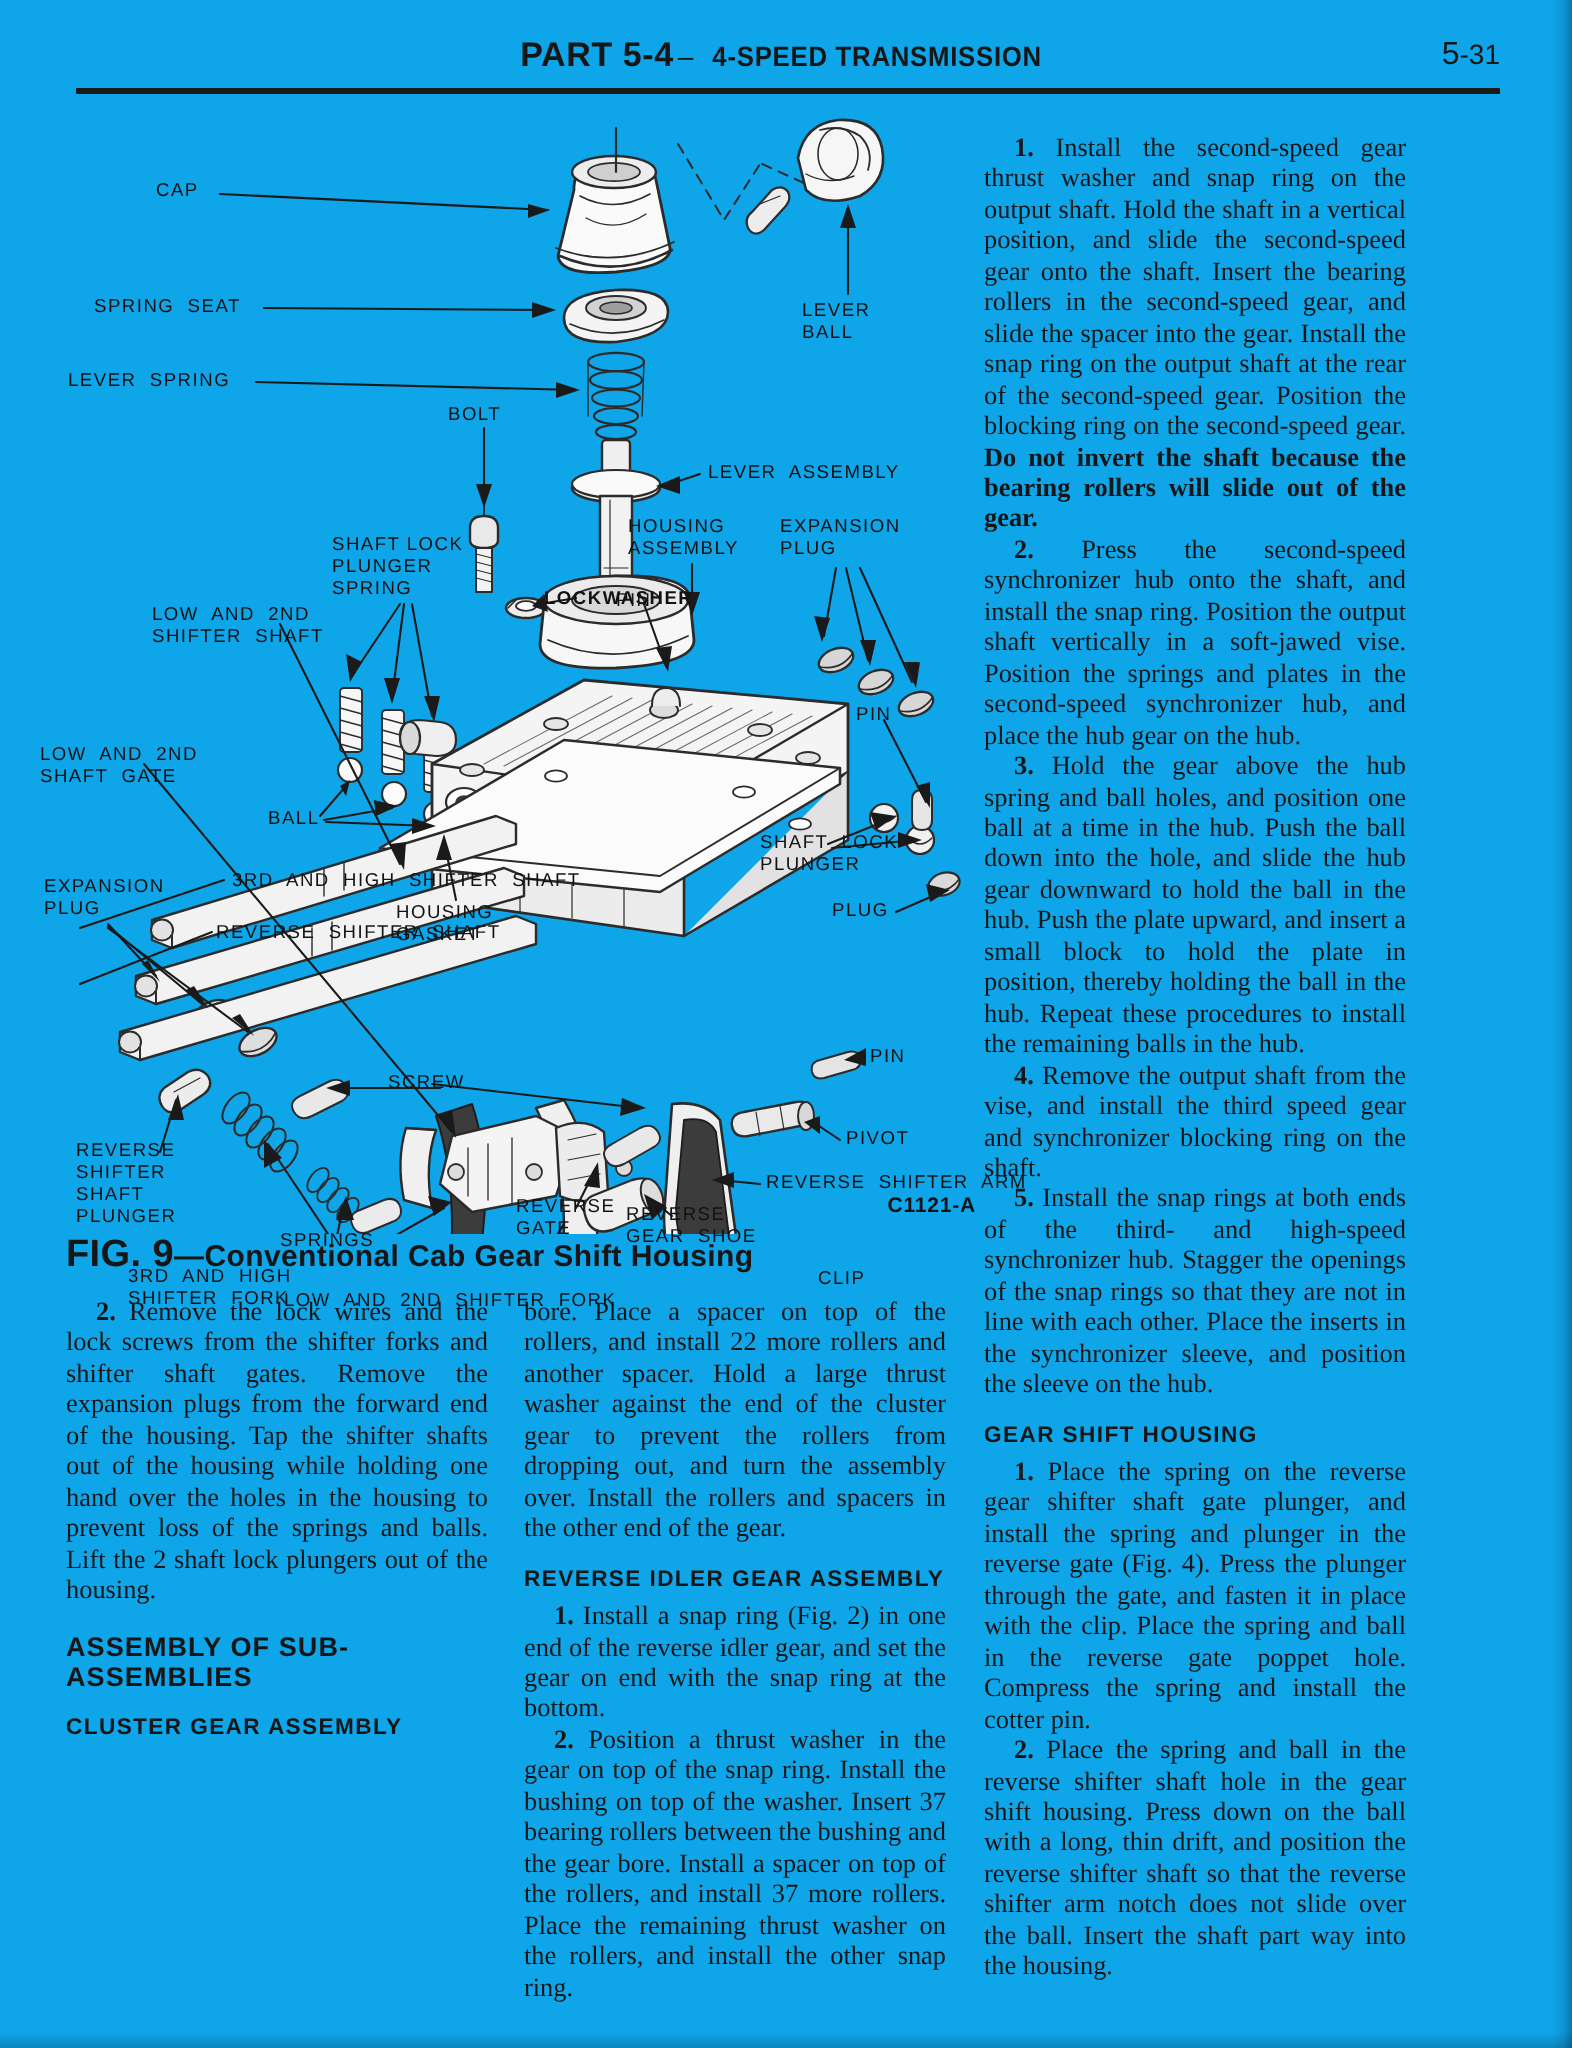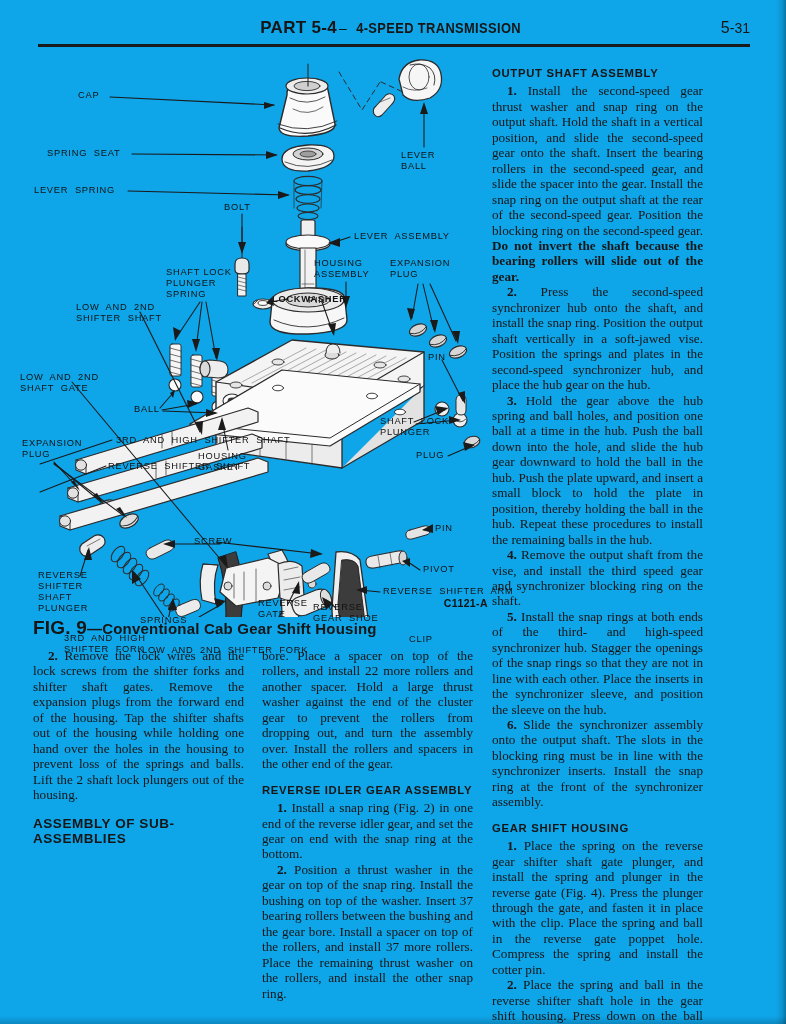--- a/index.html
+++ b/index.html
@@ -621,35 +621,34 @@
     <div class="lbl code" style="left:398px; top:546px; width:70px; text-align:right;">C1121-A</div>
   </div>
 
   <div id="fig-caption">
     <span class="fg-num">FIG. 9</span><span class="fg-txt">—</span><span class="fg-txt">Conventional Cab Gear Shift Housing</span>
   </div>
 
   <div class="col" id="col-left">
       <p><span class="num">2.</span> Remove the lock wires and the lock screws from the shifter forks and shifter shaft gates. Remove the expansion plugs from the forward end of the housing. Tap the shifter shafts out of the housing while holding one hand over the holes in the housing to prevent loss of the springs and balls. Lift the 2 shaft lock plungers out of the housing.</p>
       <h2 class="head-major">ASSEMBLY OF SUB-ASSEMBLIES</h2>
+      <h3 class="head-minor">CLUSTER GEAR ASSEMBLY</h3>
     </div>
   <div class="col" id="col-mid">
       <p class="noindent">bore. Place a spacer on top of the rollers, and install 22 more rollers and another spacer. Hold a large thrust washer against the end of the cluster gear to prevent the rollers from dropping out, and turn the assembly over. Install the rollers and spacers in the other end of the gear.</p>
       <h3 class="head-minor">REVERSE IDLER GEAR ASSEMBLY</h3>
       <p><span class="num">1.</span> Install a snap ring (Fig. 2) in one end of the reverse idler gear, and set the gear on end with the snap ring at the bottom.</p>
       <p><span class="num">2.</span> Position a thrust washer in the gear on top of the snap ring. Install the bushing on top of the washer. Insert 37 bearing rollers between the bushing and the gear bore. Install a spacer on top of the rollers, and install 37 more rollers. Place the remaining thrust washer on the rollers, and install the other snap ring.</p>
     </div>
   <div class="col" id="col-right">
-      <h3 class="head-minor tight" style="margin-top: 0px;">OUTPUT SHAFT ASSEMBLY</h3>
       <p><span class="num">1.</span> Install the second-speed gear thrust washer and snap ring on the output shaft. Hold the shaft in a vertical position, and slide the second-speed gear onto the shaft. Insert the bearing rollers in the second-speed gear, and slide the spacer into the gear. Install the snap ring on the output shaft at the rear of the second-speed gear. Position the blocking ring on the second-speed gear. <b>Do not invert the shaft because the bearing rollers will slide out of the gear.</b></p>
       <p><span class="num">2.</span> Press the second-speed synchronizer hub onto the shaft, and install the snap ring. Position the output shaft vertically in a soft-jawed vise. Position the springs and plates in the second-speed synchronizer hub, and place the hub gear on the hub.</p>
       <p><span class="num">3.</span> Hold the gear above the hub spring and ball holes, and position one ball at a time in the hub. Push the ball down into the hole, and slide the hub gear downward to hold the ball in the hub. Push the plate upward, and insert a small block to hold the plate in position, thereby holding the ball in the hub. Repeat these procedures to install the remaining balls in the hub.</p>
       <p><span class="num">4.</span> Remove the output shaft from the vise, and install the third speed gear and synchronizer blocking ring on the shaft.</p>
       <p><span class="num">5.</span> Install the snap rings at both ends of the third- and high-speed synchronizer hub. Stagger the openings of the snap rings so that they are not in line with each other. Place the inserts in the synchronizer sleeve, and position the sleeve on the hub.</p>
-      <p><span class="num">6.</span> Slide the synchronizer assembly onto the output shaft. The slots in the blocking ring must be in line with the synchronizer inserts. Install the snap ring at the front of the synchronizer assembly.</p>
       <h3 class="head-minor">GEAR SHIFT HOUSING</h3>
       <p><span class="num">1.</span> Place the spring on the reverse gear shifter shaft gate plunger, and install the spring and plunger in the reverse gate (Fig. 4). Press the plunger through the gate, and fasten it in place with the clip. Place the spring and ball in the reverse gate poppet hole. Compress the spring and install the cotter pin.</p>
       <p><span class="num">2.</span> Place the spring and ball in the reverse shifter shaft hole in the gear shift housing. Press down on the ball with a long, thin drift, and position the reverse shifter shaft so that the reverse shifter arm notch does not slide over the ball. Insert the shaft part way into the housing.</p>
     </div>
 
   <div class="edge-shadow-right"></div>
   <div class="edge-shadow-bottom"></div>
 </div>
 
 </body></html>

